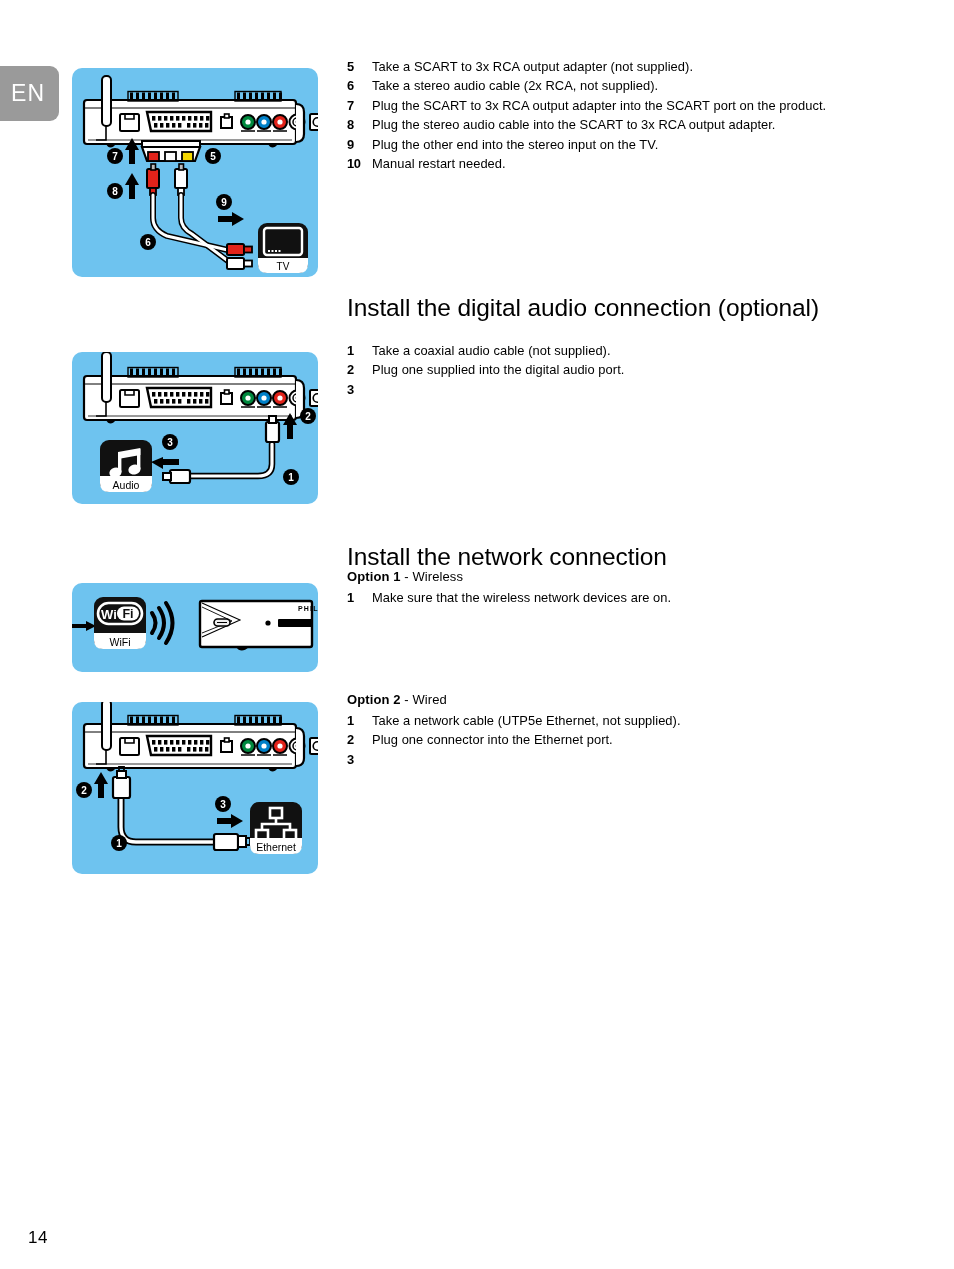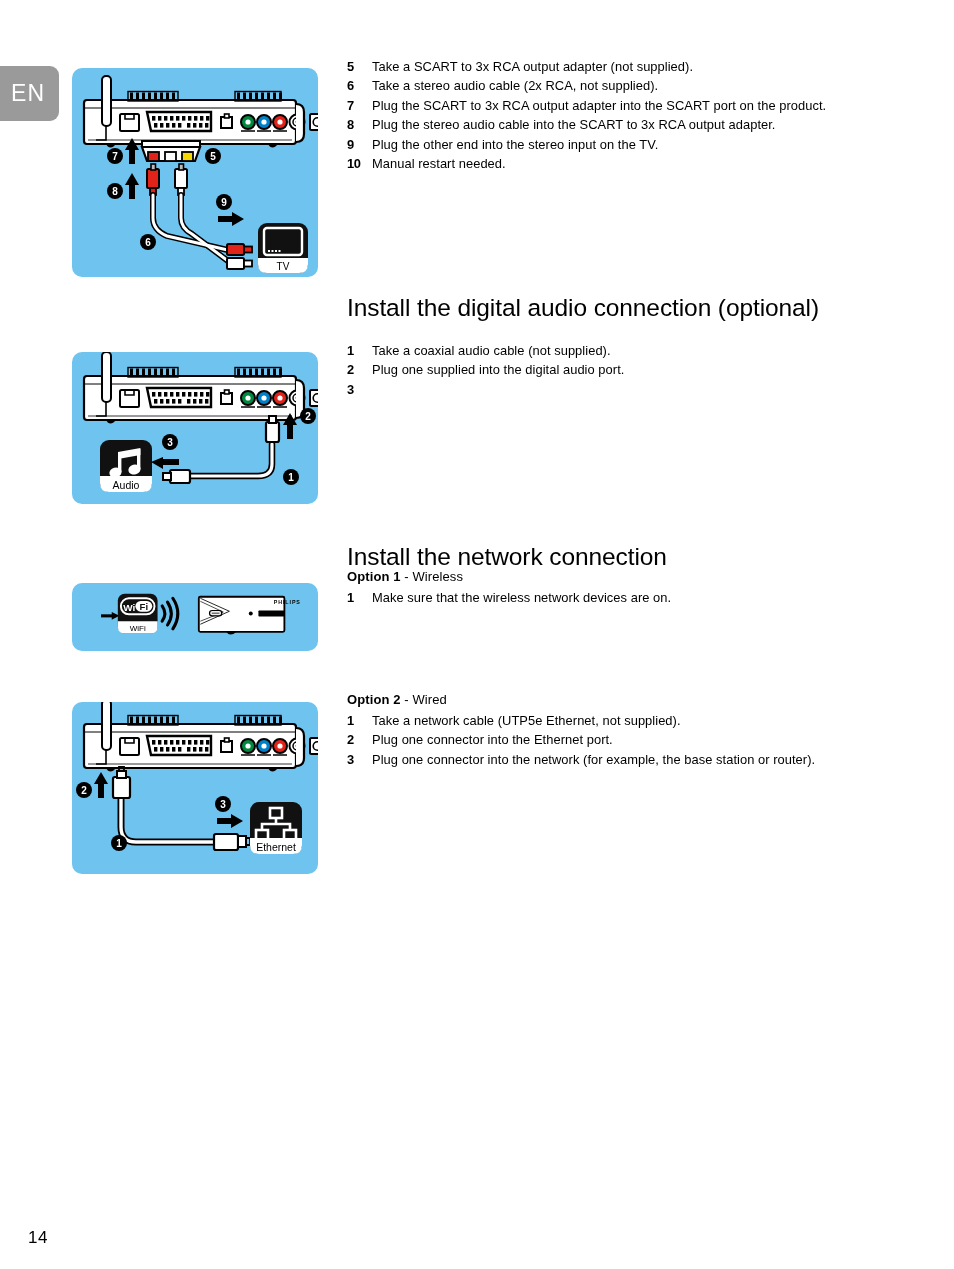--- a/index.html
+++ b/index.html
@@ -27,21 +27,21 @@
   }
 
   
   .panel {
     position: absolute;
     background: #6ec3ef;
     border-radius: 10px;
   }
   #panel-scart   { left:72px; top:68px;  width:246px; height:209px; }
   #panel-audio   { left:72px; top:352px; width:246px; height:152px; }
-  #panel-wifi    { left:72px; top:583px; width:246px; height:68px;  }
+  #panel-wifi    { left:72px; top:583px; width:246px; height:89px;  }
   #panel-eth     { left:72px; top:702px; width:246px; height:172px; }
 
   .panel svg { display:block; width:100%; height:100%; }
 
   .heading {
     font-size: 24.5px;
     font-weight: 400;
     letter-spacing: -0.1px;
     color:#000;
     margin:0;
@@ -449,16 +449,16 @@
 <ul class="steps" id="list-wifi">
   <li><span class="num">1</span><span>Make sure that the wireless network devices are on.</span></li>
 </ul>
 
 <div class="option-line" id="opt2">
   <b>Option 2</b><span> - Wired</span>
 </div>
 <ul class="steps" id="list-eth">
   <li><span class="num">1</span><span>Take a network cable (UTP5e Ethernet, not supplied).</span></li>
   <li><span class="num">2</span><span>Plug one connector into the Ethernet port.</span></li>
-  <li><span class="num">3</span><span>Plug one connector into the network (for example, the base station or router).</span></li>
+  <li><span class="num">3</span></li>
 </ul>
 
 <div class="page-num">14</div>
 
 </body></html>

